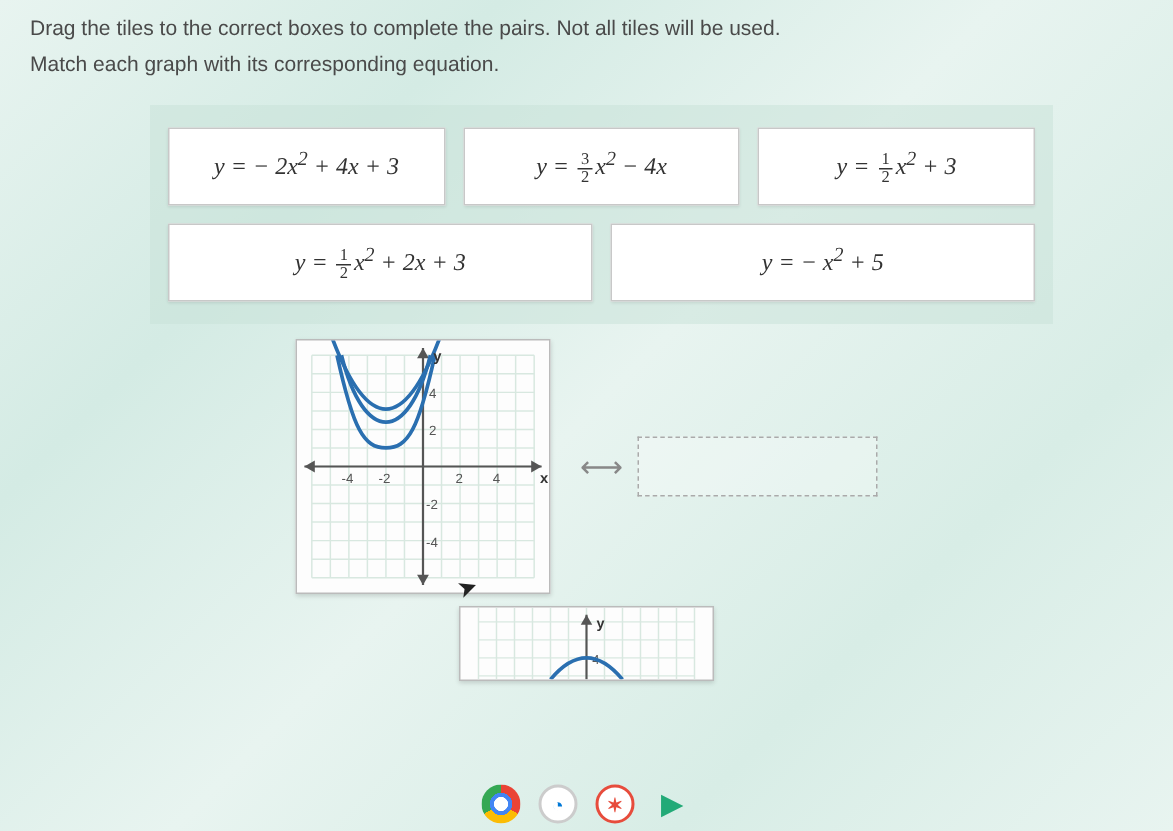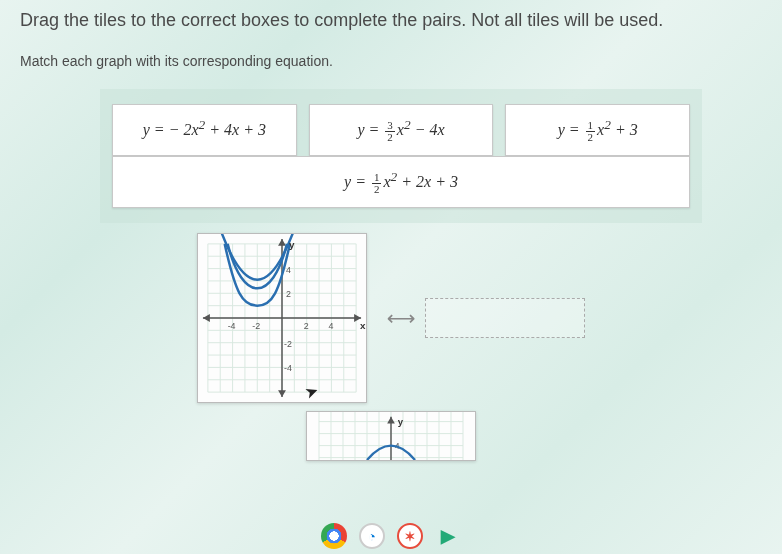--- a/index.html
+++ b/index.html
@@ -7,37 +7,37 @@
     width: 782px;
     height: 554px;
     font-family: Arial, sans-serif;
     background: linear-gradient(135deg, #e8f4f0 0%, #d4ebe4 25%, #e8f4f0 50%, #d8ede6 75%, #e8f4f0 100%);
     position: relative;
     overflow: hidden;
   }
   .instructions {
     padding: 10px 20px 4px 20px;
     color: #4a4a4a;
-    font-size: 18px;
+    font-size: 14px;
   }
   .sub-instructions {
     padding: 4px 20px 10px 20px;
     color: #4a4a4a;
     font-size: 14px;
-    margin-top: 14px;
   }
   .tiles-area {
     margin: 10px 80px 10px 100px;
     background: rgba(200, 225, 215, 0.5);
     padding: 15px 12px;
   }
   .tiles-row {
     display: flex;
     justify-content: space-between;
     gap: 12px;
+    margin-bottom: 12px;
   }
   .tiles-row:last-child { margin-bottom: 0; }
   .tile {
     flex: 1;
     background: #ffffff;
     border: 1px solid #c8c8c8;
     padding: 12px 8px;
     text-align: center;
     font-family: 'Times New Roman', serif;
     font-style: italic;
@@ -142,20 +142,23 @@
     <div class="tile">
       <span><span>y = </span><span class="frac"><span class="num">3</span><span class="den">2</span></span><span>x</span><sup>2</sup><span> − 4</span><span>x</span><span></span></span>
     </div>
     <div class="tile">
       <span><span>y = </span><span class="frac"><span class="num">1</span><span class="den">2</span></span><span>x</span><sup>2</sup><span> + 3</span></span>
     </div>
   </div>
   <div class="tiles-row">
     <div class="tile">
       <span><span>y = </span><span class="frac"><span class="num">1</span><span class="den">2</span></span><span>x</span><sup>2</sup><span> + 2</span><span>x</span><span> + 3</span></span>
+    </div>
+    <div class="tile">
+      <span><span>y = − </span><span>x</span><sup>2</sup><span> + 5</span></span>
     </div>
   </div>
 </div>
 
 <div class="graphs-area">
   <div class="graph-pair">
     <div class="graph-box">
       <svg viewBox="0 0 170 170">
         <g stroke="#d8e8e0" stroke-width="1">
           <line x1="10" y1="10" x2="10" y2="160"></line>

